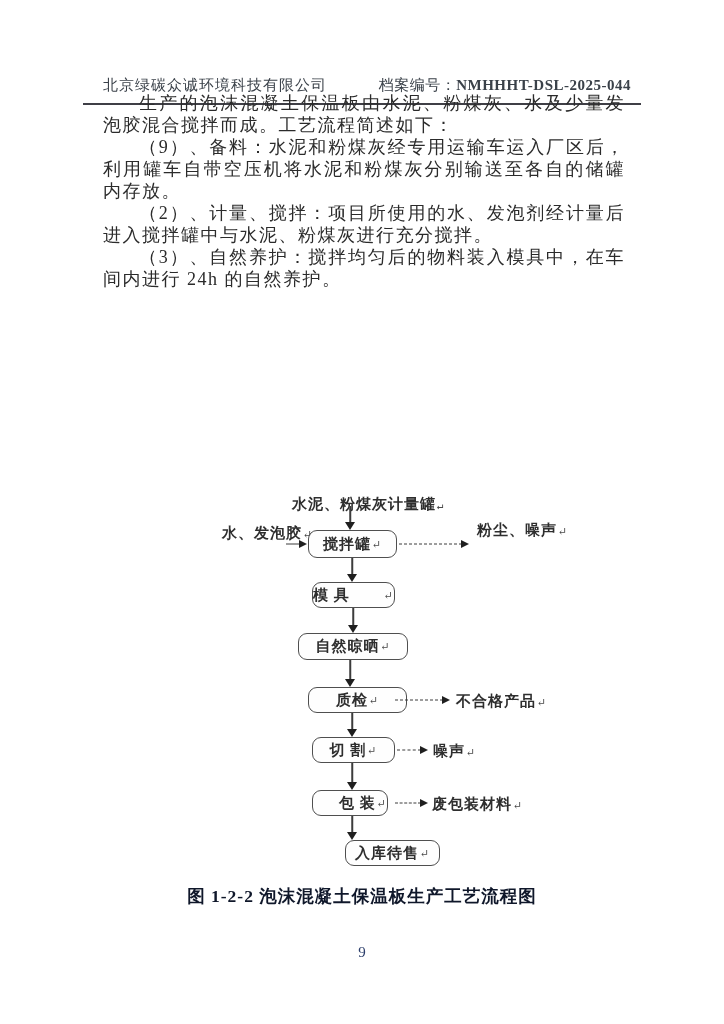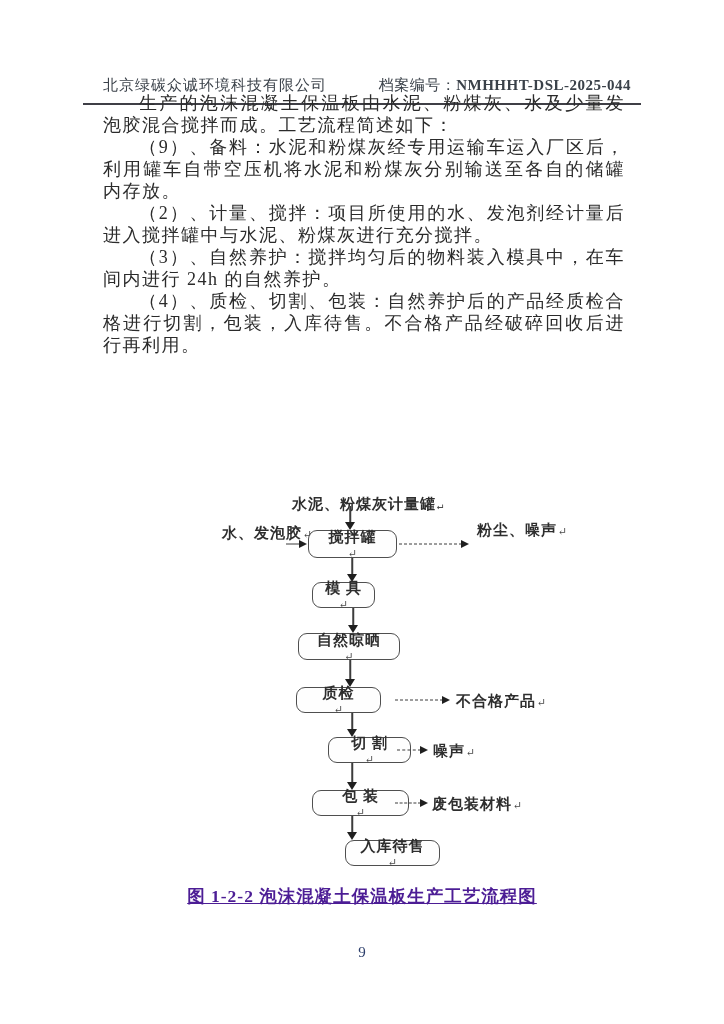--- a/index.html
+++ b/index.html
@@ -27,55 +27,54 @@
   .content p { text-indent:2em; }
   
   .flow { position:absolute; left:0; top:483px; width:724px; height:386px; font-size:15px; }
   .flow .lbl {
     position:absolute; font-weight:bold; color:#2e2e2e; white-space:nowrap; letter-spacing:1px;
   }
   .ret { font-size:11px; color:#4a4a4a; font-weight:normal; margin-left:1px; }
   .fbox {
     position:absolute; border:1.6px solid #4f4f4f; border-radius:9px; background:#fefefe;
     display:flex; align-items:center; justify-content:center;
-    font-weight:bold; color:#2e2e2e; white-space:nowrap; letter-spacing:1px;flex-direction:column;
+    font-weight:bold; color:#2e2e2e; white-space:nowrap; letter-spacing:1px;
   }
   .varrow { position:absolute; width:12px; }
   .varrow .line { position:absolute; left:50%; transform:translateX(-50%); width:1.5px; top:0; bottom:7px; background:#3c3c3c; }
   .varrow .head { position:absolute; bottom:0; left:50%; transform:translateX(-50%); width:0; height:0;
     border-left:5px solid transparent; border-right:5px solid transparent; border-top:8px solid #1f1f1f; }
   .harrow { position:absolute; height:10px; }
   .harrow .line { position:absolute; left:0; right:7px; top:50%; transform:translateY(-50%); height:0; border-top:1.6px solid #3c3c3c; }
   .harrow.dashed .line { border-top-style:dashed; }
   .harrow .head { position:absolute; right:0; top:50%; transform:translateY(-50%); width:0; height:0;
     border-top:4.5px solid transparent; border-bottom:4.5px solid transparent; border-left:8px solid #1f1f1f; }
   
   .caption {
     position:absolute; left:0; top:884px; width:724px; text-align:center;
-    font-weight:bold; font-size:17.5px; letter-spacing:1px; color:#4c1d95;text-decoration:underline;
+    font-weight:bold; font-size:17.5px; letter-spacing:1px; color:#0f172a;
   }
   .pagenum {
     position:absolute; left:0; top:944px; width:724px; text-align:center;
     font-size:15px; color:#2c3e6b;
   }
 </style>
 </head>
 <body>
 
 <div class="header">
   <span>北京绿碳众诚环境科技有限公司</span>
   <span class="docnum"><span class="zh">档案编号：</span><span>NMHHHT-DSL-2025-044</span></span>
 </div>
 
 <div class="content">
   <p>生产的泡沫混凝土保温板由水泥、粉煤灰、水及少量发泡胶混合搅拌而成。工艺流程简述如下：</p>
   <p>（9）、备料：水泥和粉煤灰经专用运输车运入厂区后，利用罐车自带空压机将水泥和粉煤灰分别输送至各自的储罐内存放。</p>
   <p>（2）、计量、搅拌：项目所使用的水、发泡剂经计量后进入搅拌罐中与水泥、粉煤灰进行充分搅拌。</p>
   <p>（3）、自然养护：搅拌均匀后的物料装入模具中，在车间内进行 24h 的自然养护。</p>
-  <p>（4）、质检、切割、包装：自然养护后的产品经质检合格进行切割，包装，入库待售。不合格产品经破碎回收后进行再利用。</p>
 </div>
 
 <div class="flow">
 
   <div class="lbl" style="left:292px; top:12px;font-family:Liberation Mono, monospace;"><span>水泥、粉煤灰计量罐</span><span class="ret">↵</span></div>
 
   <div class="varrow" style="left:344px; top:23px; height:24px;">
       <div class="line"></div>
       <div class="head"></div>
     </div>
@@ -95,73 +94,73 @@
       <div class="line"></div>
       <div class="head"></div>
     </div>
   <div class="lbl" style="left:477px; top:38px;"><span>粉尘、噪声</span><span class="ret">↵</span></div>
 
   <div class="varrow" style="left:346px; top:75px; height:24px;">
       <div class="line"></div>
       <div class="head"></div>
     </div>
 
-  <div class="fbox" style="left:312px; top:99px; width:63px; height:26px;">
+  <div class="fbox" style="left:312px; top:99px; width:83px; height:26px;justify-content:space-between;">
       <span>模 具</span>
       <span class="ret">↵</span>
     </div>
 
   <div class="varrow" style="left:347px; top:125px; height:25px;">
       <div class="line"></div>
       <div class="head"></div>
     </div>
 
-  <div class="fbox" style="left:298px; top:150px; width:102px; height:27px;">
+  <div class="fbox" style="left:298px; top:150px; width:110px; height:27px;">
       <span>自然晾晒</span>
       <span class="ret">↵</span>
     </div>
 
   <div class="varrow" style="left:344px; top:177px; height:27px;">
       <div class="line"></div>
       <div class="head"></div>
     </div>
 
-  <div class="fbox" style="left:296px; top:204px; width:85px; height:26px;">
+  <div class="fbox" style="left:308px; top:204px; width:99px; height:26px;">
       <span>质检</span>
       <span class="ret">↵</span>
     </div>
 
   <div class="harrow dashed" style="left:395px; top:212px; width:55px;">
       <div class="line"></div>
       <div class="head"></div>
     </div>
   <div class="lbl" style="left:456px; top:209px;"><span>不合格产品</span><span class="ret">↵</span></div>
 
   <div class="varrow" style="left:346px; top:230px; height:24px;">
       <div class="line"></div>
       <div class="head"></div>
     </div>
 
-  <div class="fbox" style="left:328px; top:254px; width:83px; height:26px;">
+  <div class="fbox" style="left:312px; top:254px; width:83px; height:26px;">
       <span>切 割</span>
       <span class="ret">↵</span>
     </div>
 
   <div class="harrow dashed" style="left:397px; top:262px; width:31px;">
       <div class="line"></div>
       <div class="head"></div>
     </div>
   <div class="lbl" style="left:433px; top:259px;"><span>噪声</span><span class="ret">↵</span></div>
 
   <div class="varrow" style="left:346px; top:280px; height:27px;">
       <div class="line"></div>
       <div class="head"></div>
     </div>
 
-  <div class="fbox" style="left:312px; top:307px; width:97px; height:26px;">
+  <div class="fbox" style="left:312px; top:307px; width:76px; height:26px;justify-content:flex-end;">
       <span>包 装</span>
       <span class="ret">↵</span>
     </div>
 
   <div class="harrow dashed" style="left:395px; top:315px; width:33px;">
       <div class="line"></div>
       <div class="head"></div>
     </div>
   <div class="lbl" style="left:432px; top:312px;"><span>废包装材料</span><span class="ret">↵</span></div>
 

